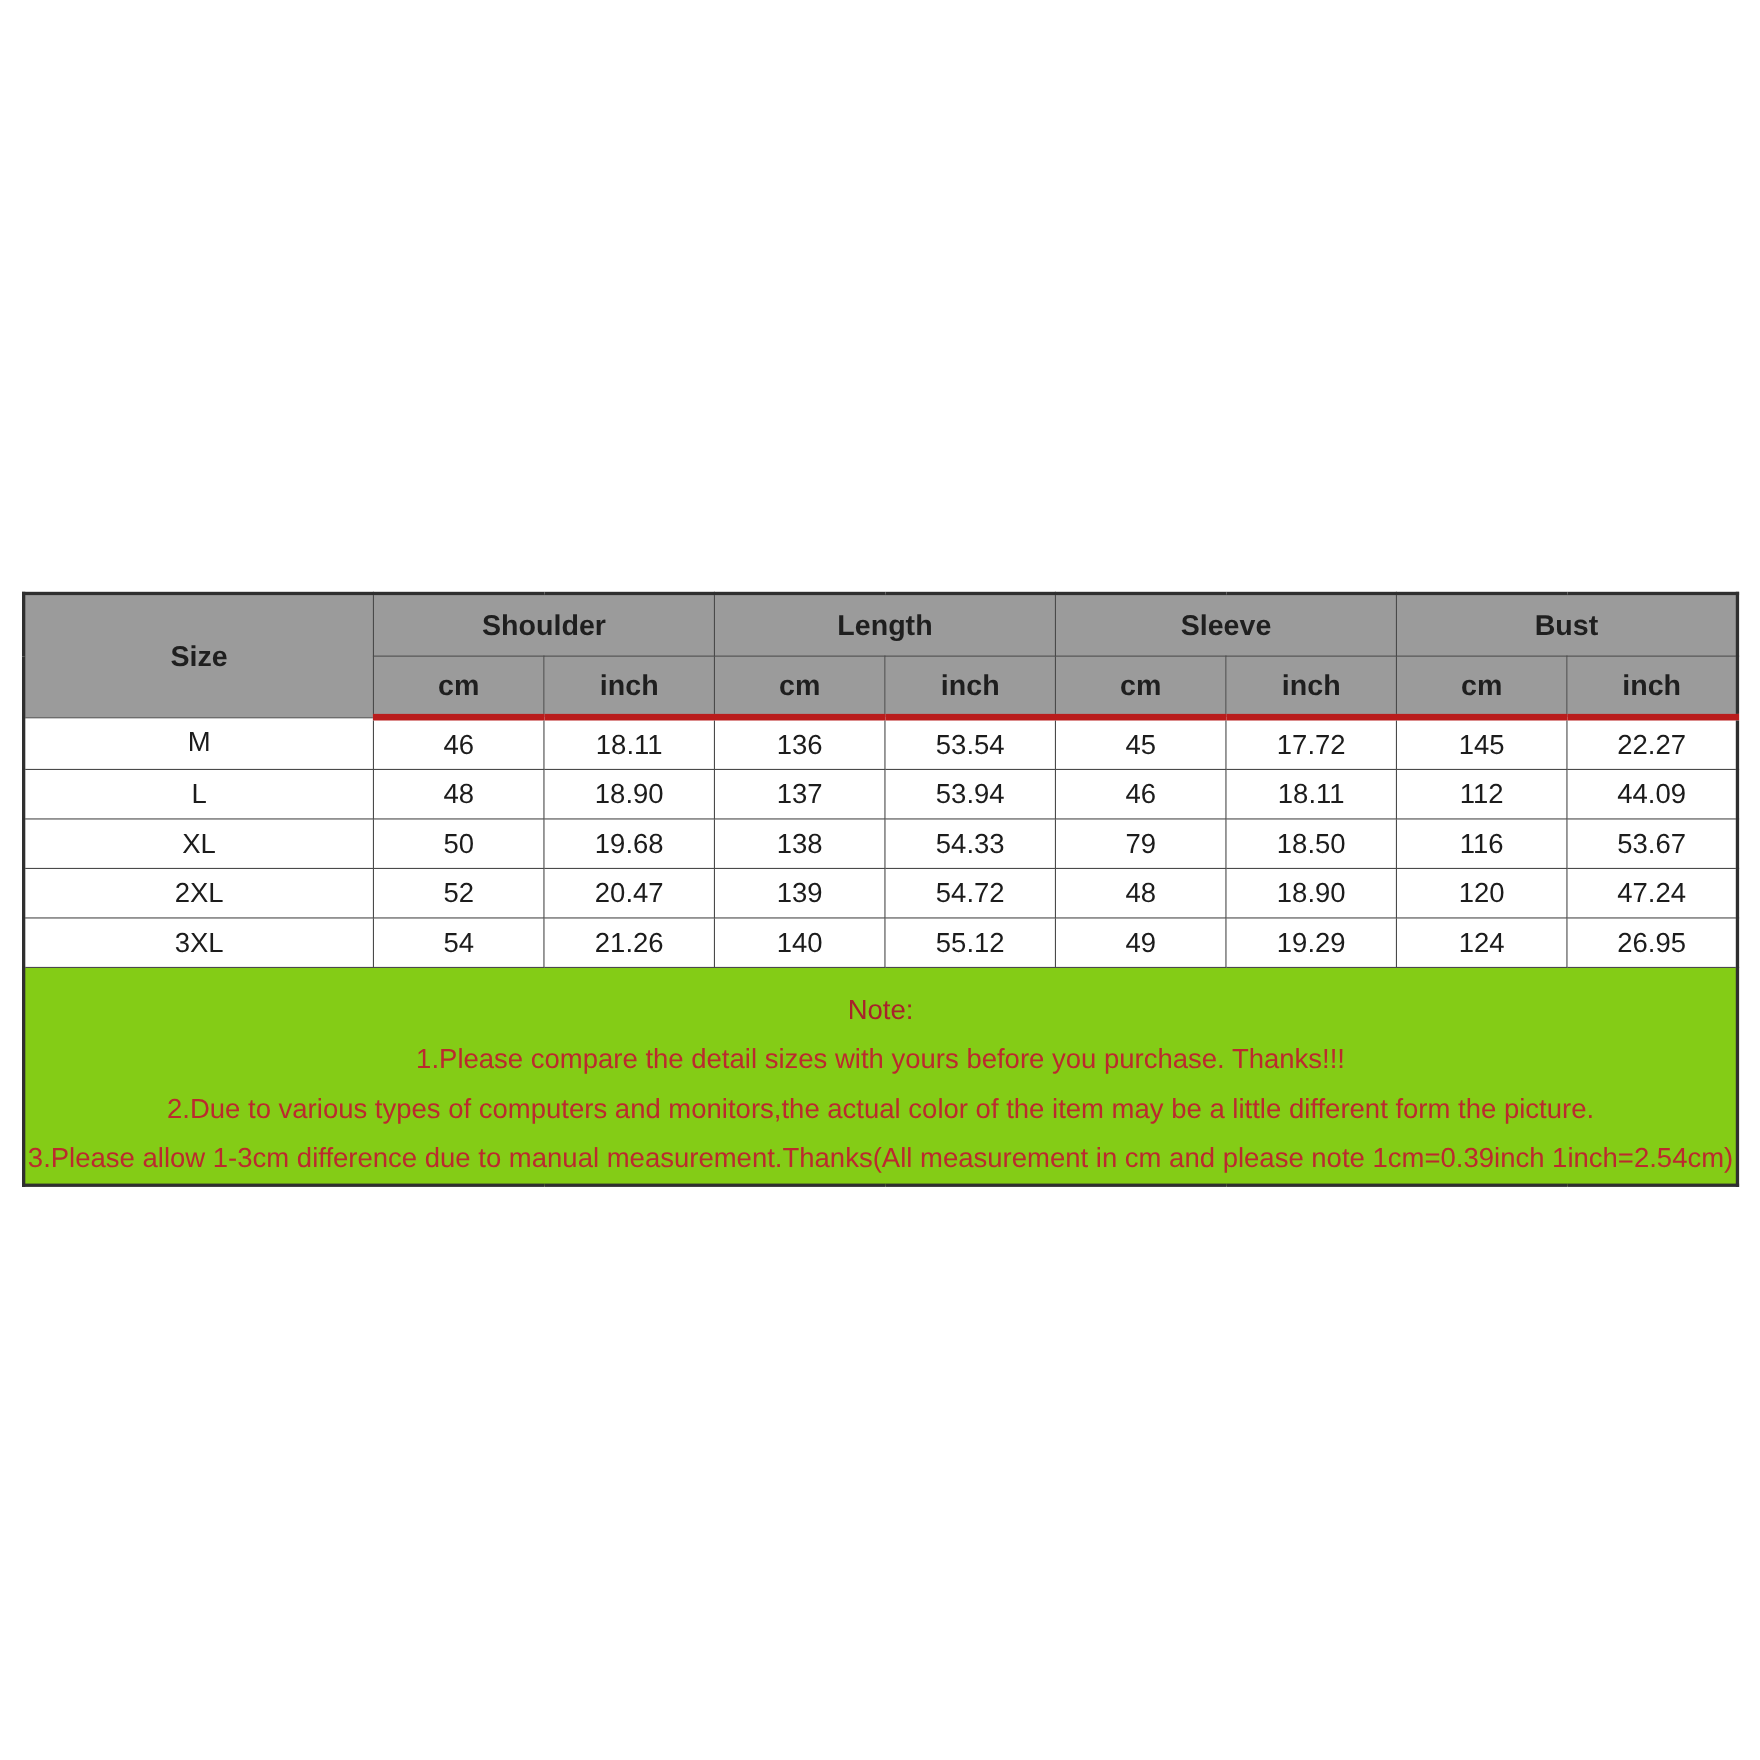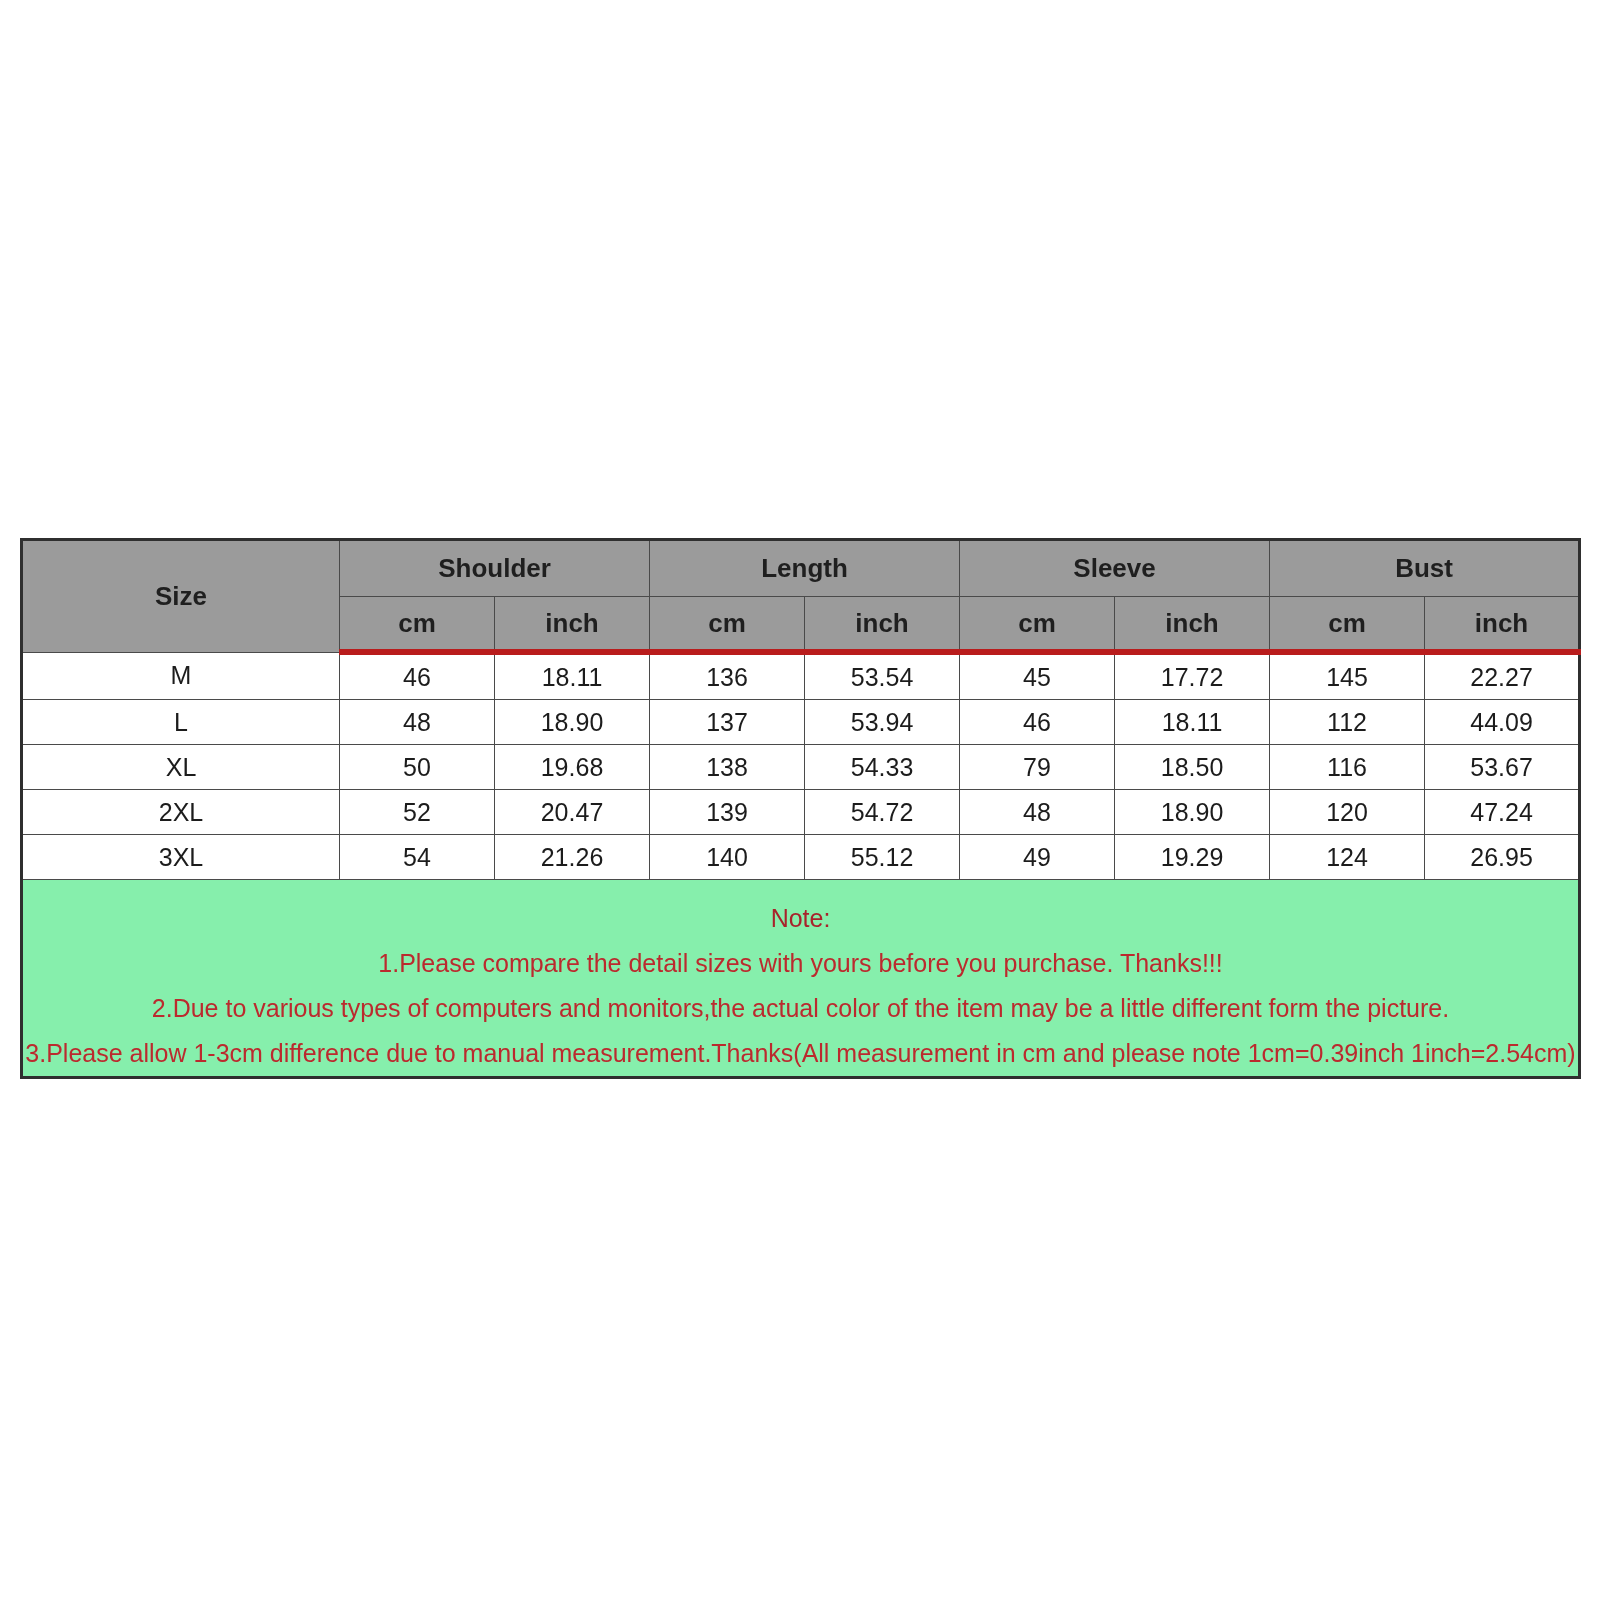--- a/index.html
+++ b/index.html
@@ -46,21 +46,21 @@
   th.corner-cell { font-size: 26px; }
   tr.data-row td {
     height: 44px;
     font-size: 25px;
     font-weight: normal;
     background: #ffffff;
   }
   td.note-cell {
     height: 194px;
     vertical-align: top;
-    background: #86efac;
+    background: #84cc16;
   }
   .note-block {
     padding-top: 16px;
     text-align: center;
     color: #bb2a2e;
     font-size: 25px;
     line-height: 45px;
     white-space: nowrap;
   }
   .note-title { color: #a8232b; }

